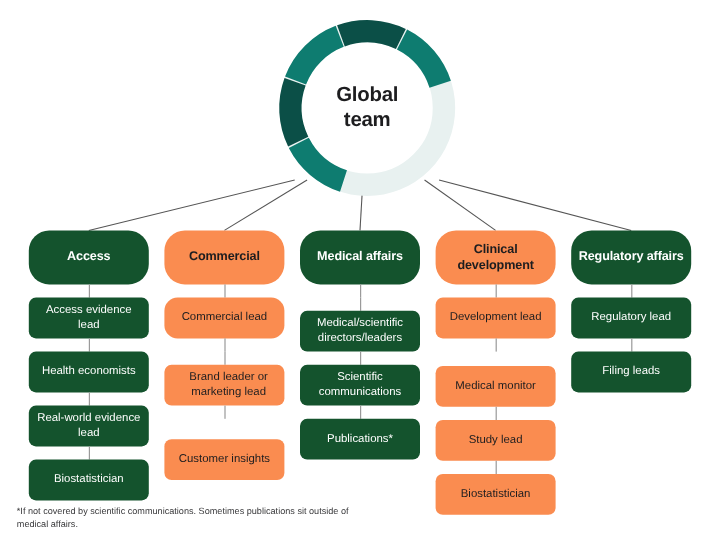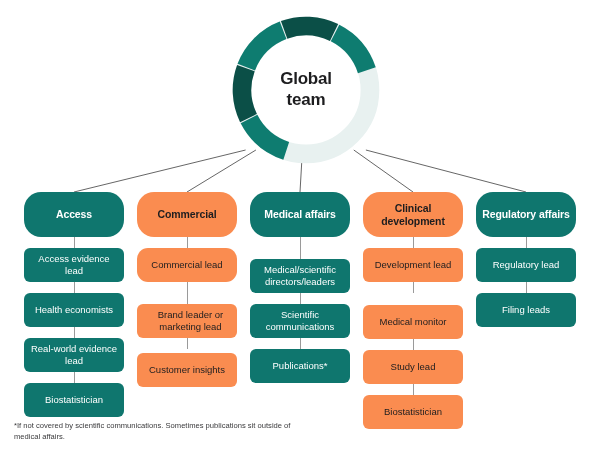--- a/index.html
+++ b/index.html
@@ -103,21 +103,21 @@
     text-align: center;
     font-size: 9.5px;
     font-weight: normal;
     line-height: 1.25;
     padding: 0 5px;
     box-sizing: border-box;
     margin-top: 11px;
   }
 
   .teal {
-    background: #0f766e;
+    background: #14532d;
     color: #ffffff;
   }
   .orange {
     background: #fa8c50;
     color: #1d1d1f;
   }
 
   
   #footnote {
     position: absolute;
@@ -190,21 +190,21 @@
         <div style="height: 11px; display: flex; justify-content: center;">
           <div style="width: 1px; height: 11px; background: rgb(154, 154, 154);"></div>
         </div>
         <div style="height: 11px; display: flex; justify-content: center;">
           <div style="width: 1px; height: 11px; background: rgb(154, 154, 154);"></div>
         </div>
         <div class="sub-box orange" style="margin-top: 0px; padding-left: 12px;">Brand leader or marketing lead</div>
         <div style="height: 11px; display: flex; justify-content: center;">
           <div style="width: 1px; height: 11px; background: rgb(154, 154, 154);"></div>
         </div>
-        <div class="sub-box orange" style="margin-top: 4px;">Customer insights</div>
+        <div class="sub-box orange" style="margin-top: 17px;">Customer insights</div>
       </div>
       <div class="column">
         <div class="header-box teal">Medical affairs</div>
         <div style="height: 11px; display: flex; justify-content: center;">
           <div style="width: 1px; height: 11px; background: rgb(154, 154, 154);"></div>
         </div>
         <div style="height: 11px; display: flex; justify-content: center;">
           <div style="width: 1px; height: 11px; background: rgb(154, 154, 154);"></div>
         </div>
         <div class="sub-box teal" style="margin-top: 0px;">Medical/scientific directors/leaders</div>

